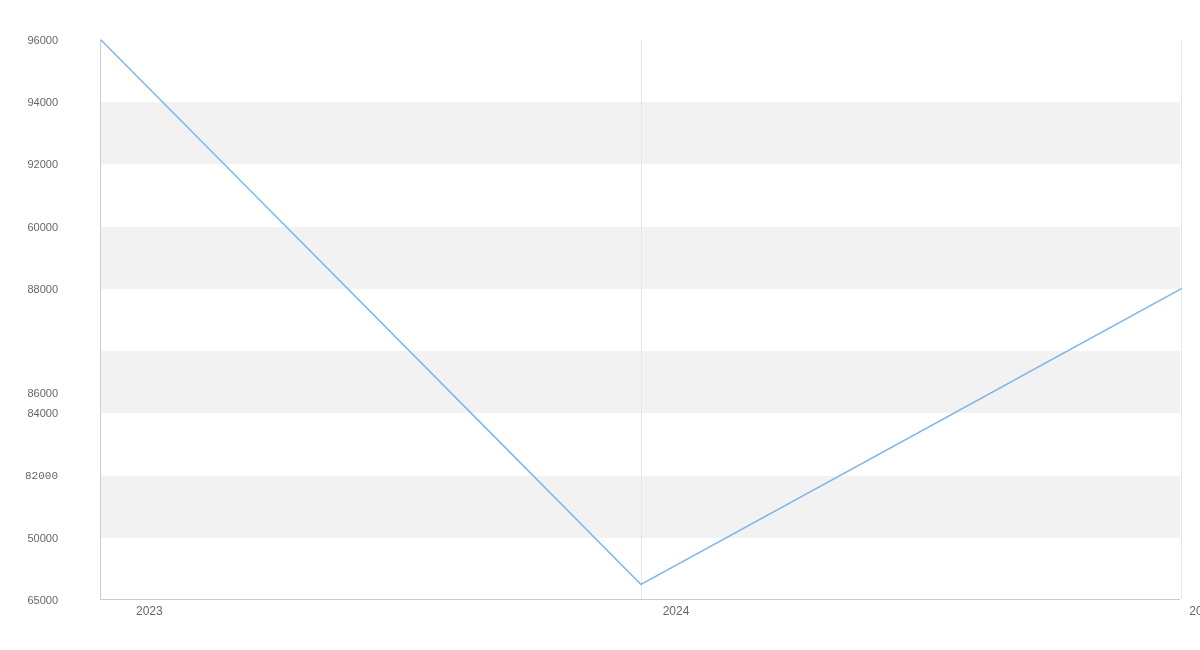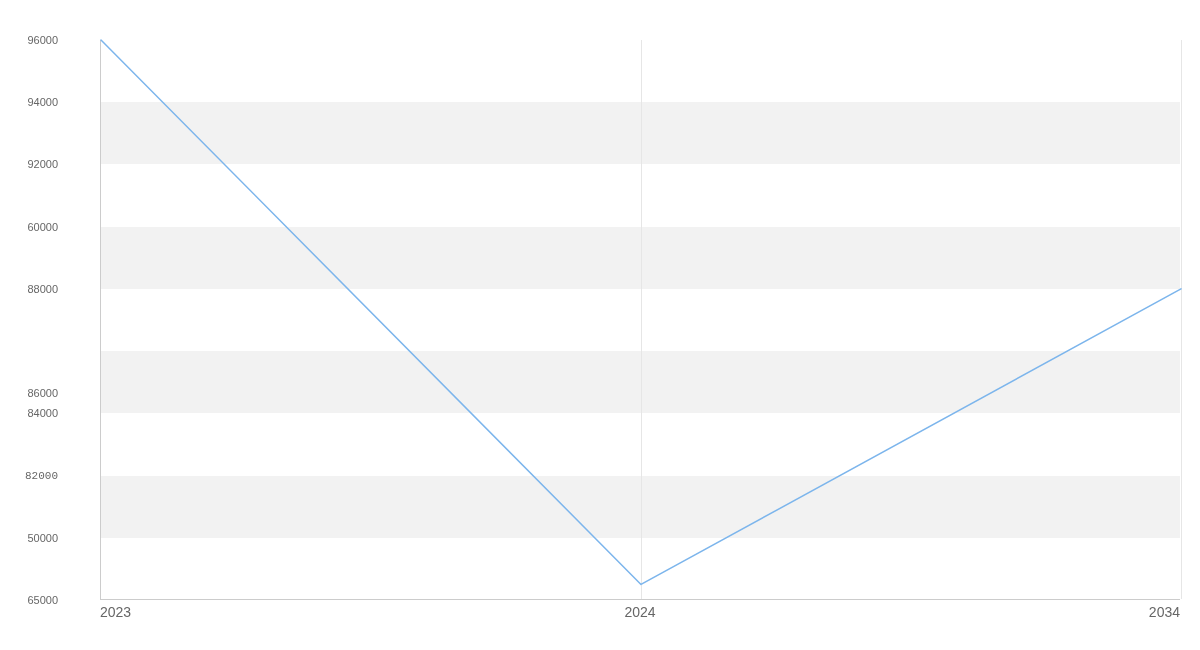--- a/index.html
+++ b/index.html
@@ -53,23 +53,24 @@
     right: 1142px;
     width: 90px;
     text-align: right;
     font-size: 11px;
     color: #666666;
     transform: translateY(-50%);
   }
   .x-tick {
     position: absolute;
     top: 604px;
-    font-size: 14px;
+    font-size: 12px;
     color: #666666;
     transform: translateX(-50%);
+    margin-left: 36px;
   }
   svg.line-layer {
     position: absolute;
     left: 0;
     top: 0;
     width: 100%;
     height: 100%;
     overflow: visible;
   }
   .series-line {

